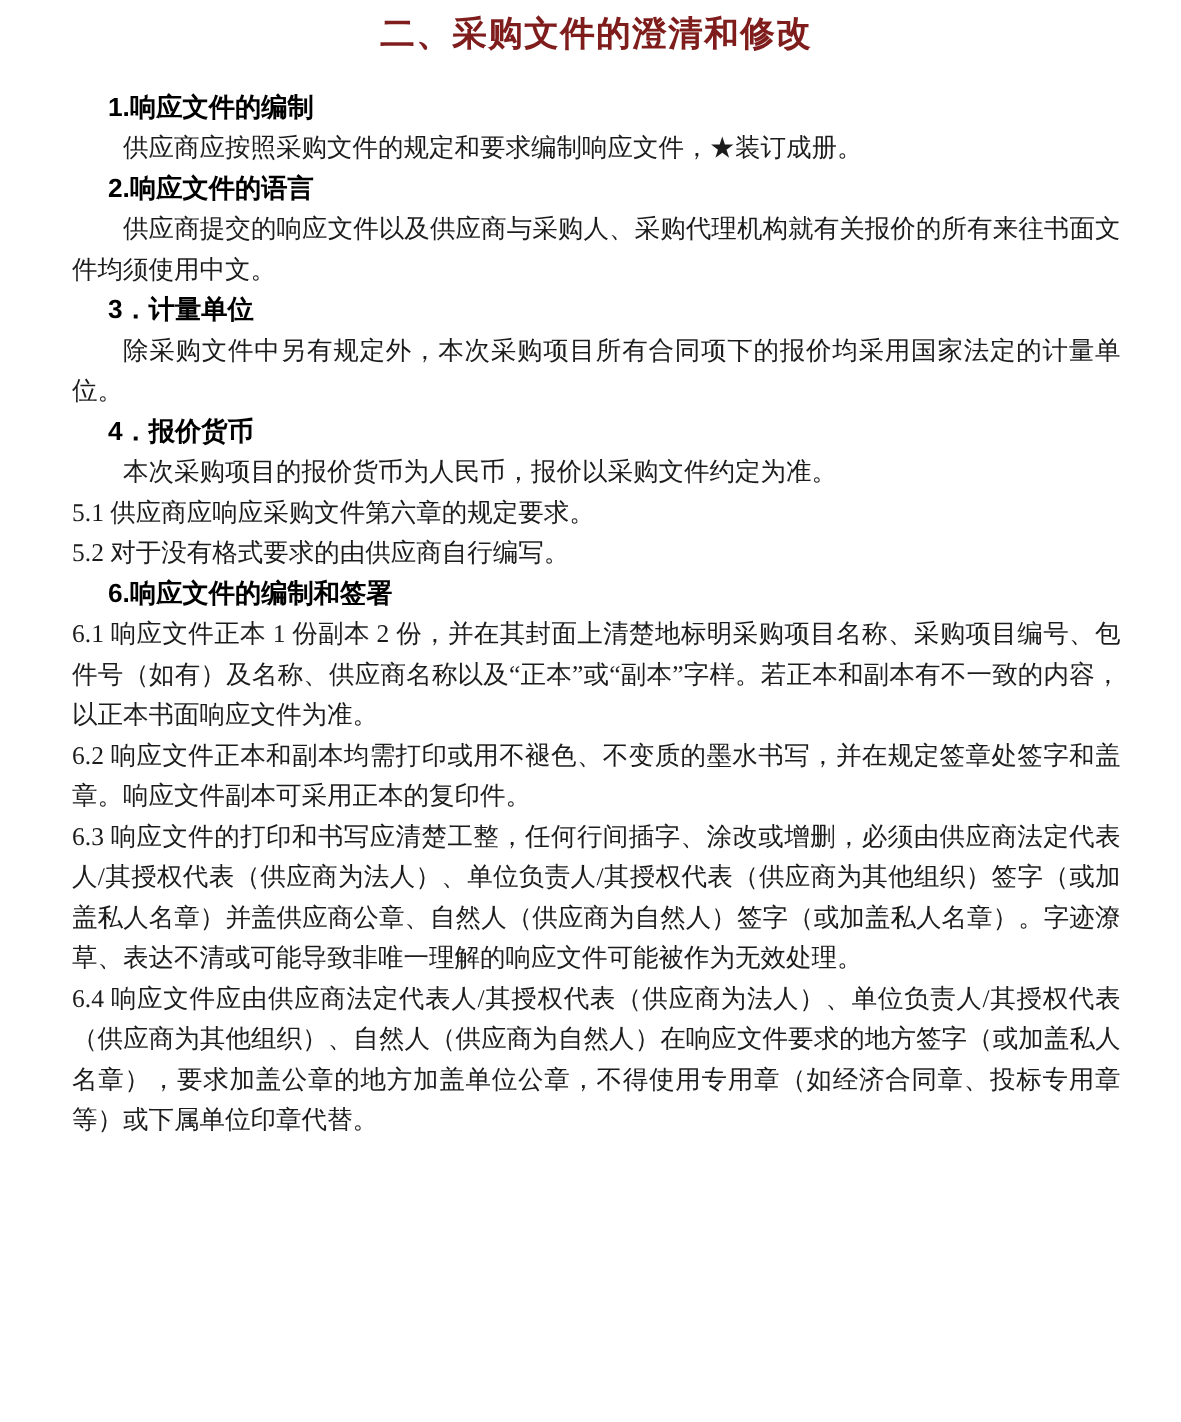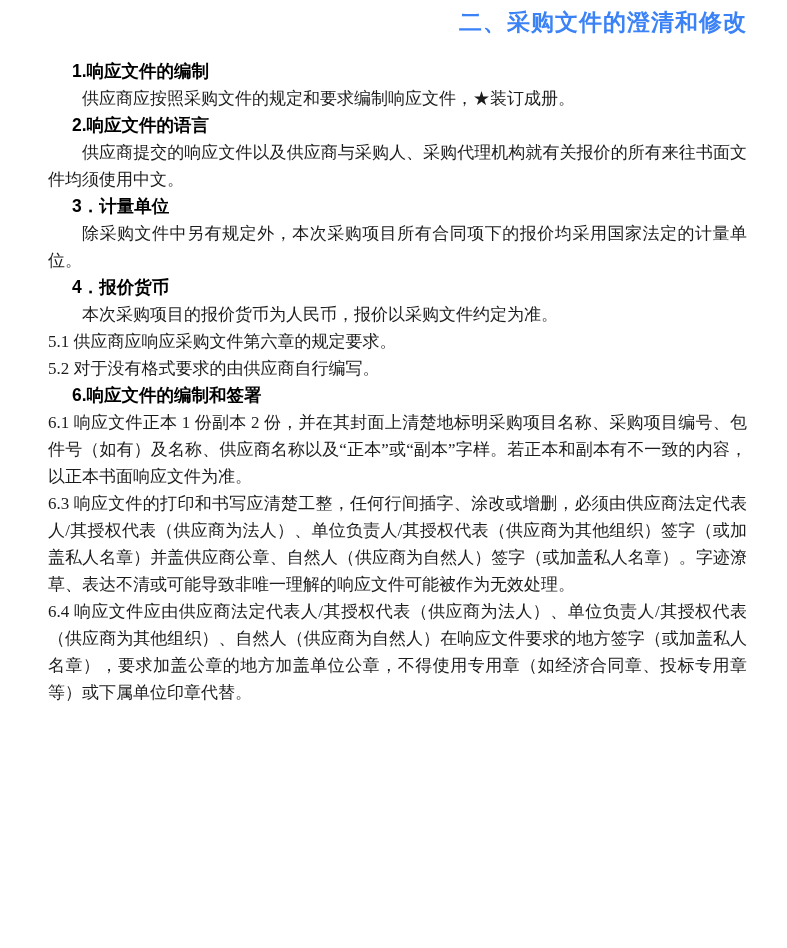--- a/index.html
+++ b/index.html
@@ -14,23 +14,23 @@
   .page {
     width: 787px;
     height: 948px;
     padding: 6px 40px 0 48px;
   }
   .doc-title {
     font-family: "Liberation Sans", "DejaVu Sans", sans-serif;
     font-weight: bold;
     font-size: 23px;
     line-height: 32px;
-    text-align: right;
+    text-align: center;
     letter-spacing: 1px;
-    color: #3b82f6;
+    color: #7f1d1d;
   }
   .doc-title.first { margin-bottom: 20px; }
   .doc-title.second { margin-top: 8px; margin-bottom: 4px; }
   .intro-paragraph {
     font-size: 17px;
     line-height: 28.6px;
     text-align: justify;
     text-indent: 56px;
     color: #1c1c1c;
   }
@@ -70,16 +70,17 @@
   <p class="sec-paragraph indent">除采购文件中另有规定外，本次采购项目所有合同项下的报价均采用国家法定的计量单位。</p>
 
   <div class="sec-heading">4．报价货币</div>
   <p class="sec-paragraph indent">本次采购项目的报价货币为人民币，报价以采购文件约定为准。</p>
 
   <p class="sec-paragraph">5.1 供应商应响应采购文件第六章的规定要求。</p>
   <p class="sec-paragraph">5.2 对于没有格式要求的由供应商自行编写。</p>
 
   <div class="sec-heading">6.响应文件的编制和签署</div>
   <p class="sec-paragraph">6.1 响应文件正本 1 份副本 2 份，并在其封面上清楚地标明采购项目名称、采购项目编号、包件号（如有）及名称、供应商名称以及“正本”或“副本”字样。若正本和副本有不一致的内容，以正本书面响应文件为准。</p>
+  <p class="sec-paragraph">6.2 响应文件正本和副本均需打印或用不褪色、不变质的墨水书写，并在规定签章处签字和盖章。响应文件副本可采用正本的复印件。</p>
   <p class="sec-paragraph">6.3 响应文件的打印和书写应清楚工整，任何行间插字、涂改或增删，必须由供应商法定代表人/其授权代表（供应商为法人）、单位负责人/其授权代表（供应商为其他组织）签字（或加盖私人名章）并盖供应商公章、自然人（供应商为自然人）签字（或加盖私人名章）。字迹潦草、表达不清或可能导致非唯一理解的响应文件可能被作为无效处理。</p>
   <p class="sec-paragraph">6.4 响应文件应由供应商法定代表人/其授权代表（供应商为法人）、单位负责人/其授权代表（供应商为其他组织）、自然人（供应商为自然人）在响应文件要求的地方签字（或加盖私人名章），要求加盖公章的地方加盖单位公章，不得使用专用章（如经济合同章、投标专用章等）或下属单位印章代替。</p>
 
 </div>
 
 </body></html>

